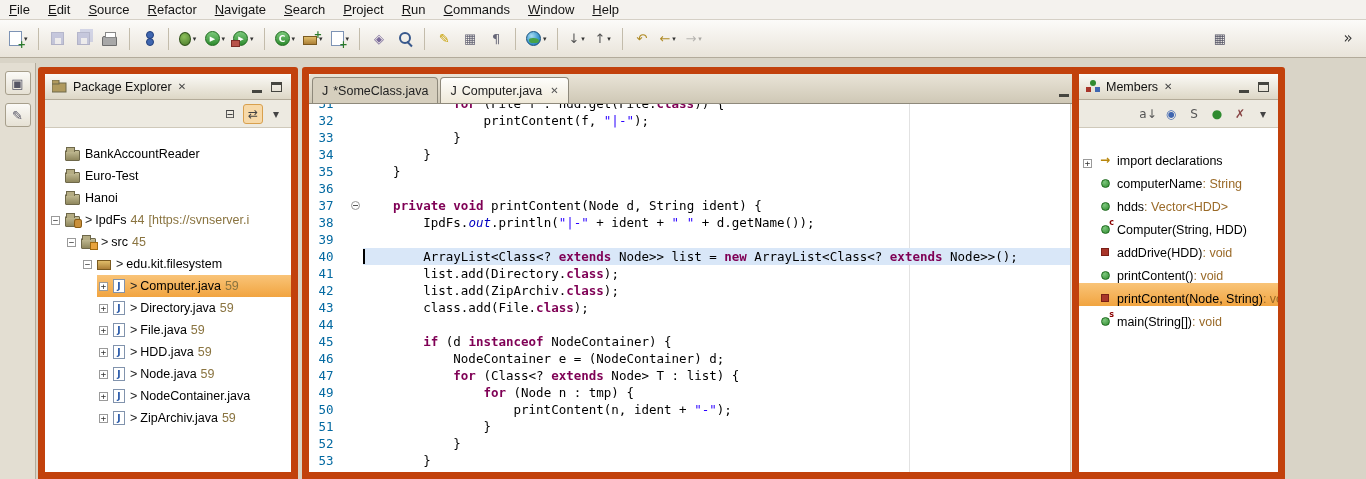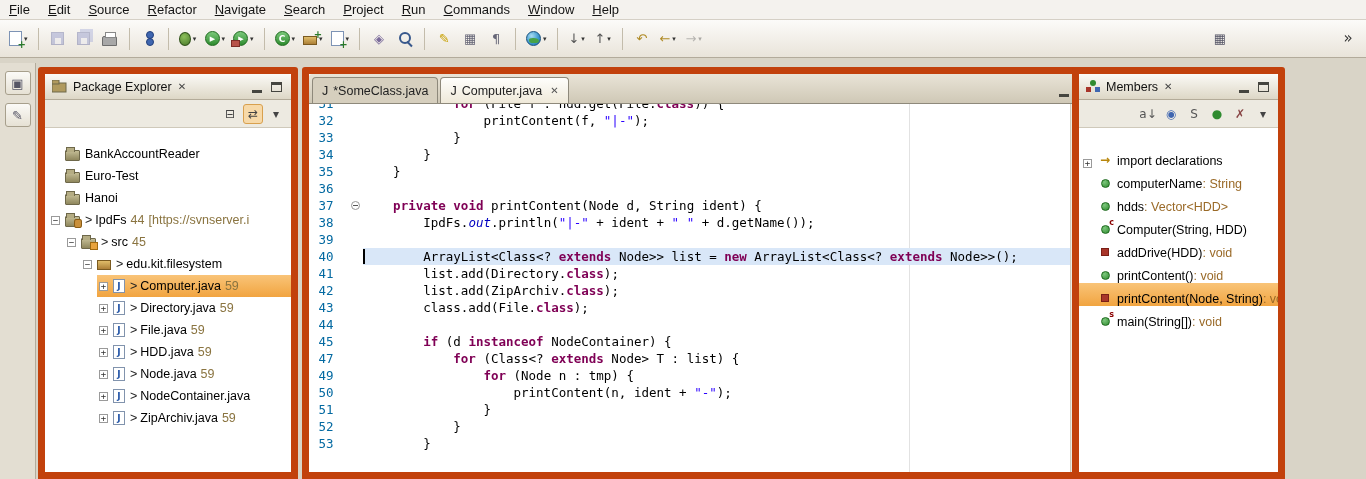--- a/index.html
+++ b/index.html
@@ -415,20 +415,21 @@
         <div class="cline"><span class="lnum">36</span><span class="fold"></span><span class="ctext"><span></span></span></div>
         <div class="cline"><span class="lnum">37</span><span class="fold"><span class="folddot"></span></span><span class="ctext"><span>    </span><span class="tk-k">private</span><span class="tk-p"> </span><span class="tk-k">void</span><span class="tk-p"> printContent(Node d, String ident) {</span></span></div>
         <div class="cline"><span class="lnum">38</span><span class="fold"></span><span class="ctext"><span>        </span><span class="tk-p">IpdFs.</span><span class="tk-f">out</span><span class="tk-p">.println(</span><span class="tk-s">"|-"</span><span class="tk-p"> + ident + </span><span class="tk-s">" "</span><span class="tk-p"> + d.getName());</span></span></div>
         <div class="cline"><span class="lnum">39</span><span class="fold"></span><span class="ctext"><span></span></span></div>
         <div class="cline current"><span class="lnum">40</span><span class="fold"></span><span class="ctext"><span class="caret"></span><span>        </span><span class="tk-p">ArrayList&lt;Class&lt;? </span><span class="tk-k">extends</span><span class="tk-p"> Node&gt;&gt; list = </span><span class="tk-k">new</span><span class="tk-p"> ArrayList&lt;Class&lt;? </span><span class="tk-k">extends</span><span class="tk-p"> Node&gt;&gt;();</span></span></div>
         <div class="cline"><span class="lnum">41</span><span class="fold"></span><span class="ctext"><span>        </span><span class="tk-p">list.add(Directory.</span><span class="tk-k">class</span><span class="tk-p">);</span></span></div>
         <div class="cline"><span class="lnum">42</span><span class="fold"></span><span class="ctext"><span>        </span><span class="tk-p">list.add(ZipArchiv.</span><span class="tk-k">class</span><span class="tk-p">);</span></span></div>
         <div class="cline"><span class="lnum">43</span><span class="fold"></span><span class="ctext"><span>        </span><span class="tk-p">class.add(File.</span><span class="tk-k">class</span><span class="tk-p">);</span></span></div>
         <div class="cline"><span class="lnum">44</span><span class="fold"></span><span class="ctext"><span></span></span></div>
         <div class="cline"><span class="lnum">45</span><span class="fold"></span><span class="ctext"><span>        </span><span class="tk-k">if</span><span class="tk-p"> (d </span><span class="tk-k">instanceof</span><span class="tk-p"> NodeContainer) {</span></span></div>
+        <div class="cline"><span class="lnum">46</span><span class="fold"></span><span class="ctext"><span>            </span><span class="tk-p">NodeContainer e = (NodeContainer) d;</span></span></div>
         <div class="cline"><span class="lnum">47</span><span class="fold"></span><span class="ctext"><span>            </span><span class="tk-k">for</span><span class="tk-p"> (Class&lt;? </span><span class="tk-k">extends</span><span class="tk-p"> Node&gt; T : list) {</span></span></div>
         <div class="cline"><span class="lnum">49</span><span class="fold"></span><span class="ctext"><span>                </span><span class="tk-k">for</span><span class="tk-p"> (Node n : tmp) {</span></span></div>
         <div class="cline"><span class="lnum">50</span><span class="fold"></span><span class="ctext"><span>                    </span><span class="tk-p">printContent(n, ident + </span><span class="tk-s">"-"</span><span class="tk-p">);</span></span></div>
         <div class="cline"><span class="lnum">51</span><span class="fold"></span><span class="ctext"><span>                </span><span class="tk-p">}</span></span></div>
         <div class="cline"><span class="lnum">52</span><span class="fold"></span><span class="ctext"><span>            </span><span class="tk-p">}</span></span></div>
         <div class="cline"><span class="lnum">53</span><span class="fold"></span><span class="ctext"><span>        </span><span class="tk-p">}</span></span></div>
       </div>
   </div>
   <div class="sbar">
     <div class="sthumb"></div>

